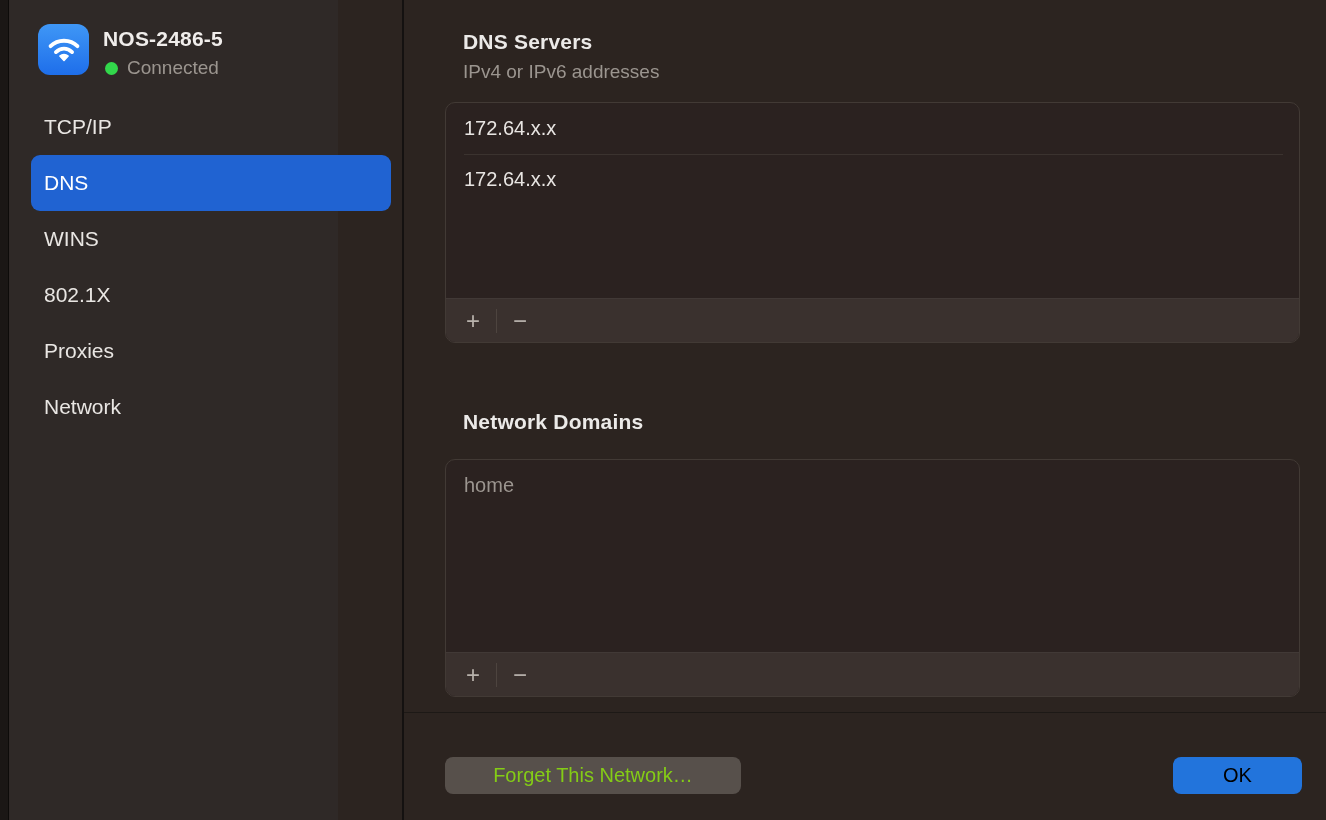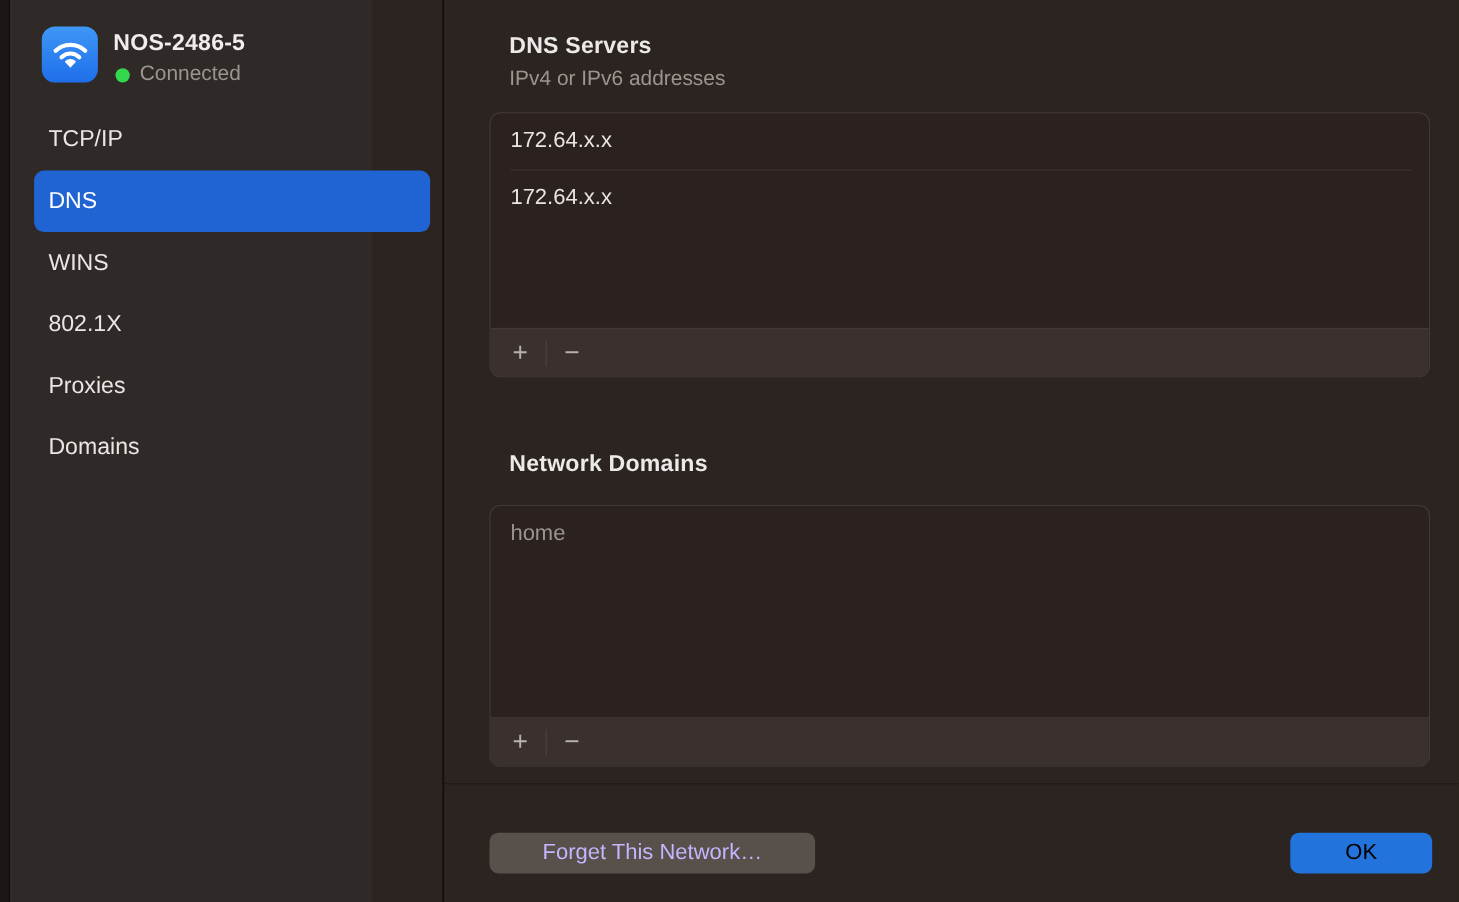--- a/index.html
+++ b/index.html
@@ -70,21 +70,21 @@
     width:34px;height:34px;border:none;background:transparent;color:var(--icon-gray);
     font-size:24px;font-weight:300;line-height:34px;text-align:center;cursor:default;
     font-family:"Liberation Sans","DejaVu Sans",sans-serif;
   }
   .fsep{width:1px;height:24px;background:var(--footer-sep);margin:0 6px;}
 
   .bottom-divider{position:absolute;left:0;top:712px;width:922px;height:1px;background:var(--bottom-divider);}
 
   .btn{
     position:absolute;top:757px;height:37px;border:none;border-radius:8px;
-    background:var(--button-gray);color:#c4b5fd;font-size:20px;
+    background:var(--button-gray);color:#84cc16;font-size:20px;
     font-family:"Liberation Sans","DejaVu Sans",sans-serif;
     display:flex;align-items:center;justify-content:center;cursor:default;
     padding:0 18px;
   }
   .btn-forget{left:41px;width:296px;}
   .btn-cancel{left:627px;width:126px;}
   .btn-ok{left:769px;width:129px;background:var(--ok-blue);color:#000000;}
 </style>
 </head>
 <body>
@@ -117,21 +117,21 @@
     <div class="nav-item">
         <span>WINS</span>
       </div>
     <div class="nav-item">
         <span>802.1X</span>
       </div>
     <div class="nav-item">
         <span>Proxies</span>
       </div>
     <div class="nav-item">
-        <span>Domains</span>
+        <span>Network</span>
       </div>
   </div>
 </div>
 
 <div class="v-divider"></div>
 
 <div class="main">
 
   <div class="section-title" style="top:30px;">DNS Servers</div>
   <div class="section-sub" style="top:61px;">IPv4 or IPv6 addresses</div>

